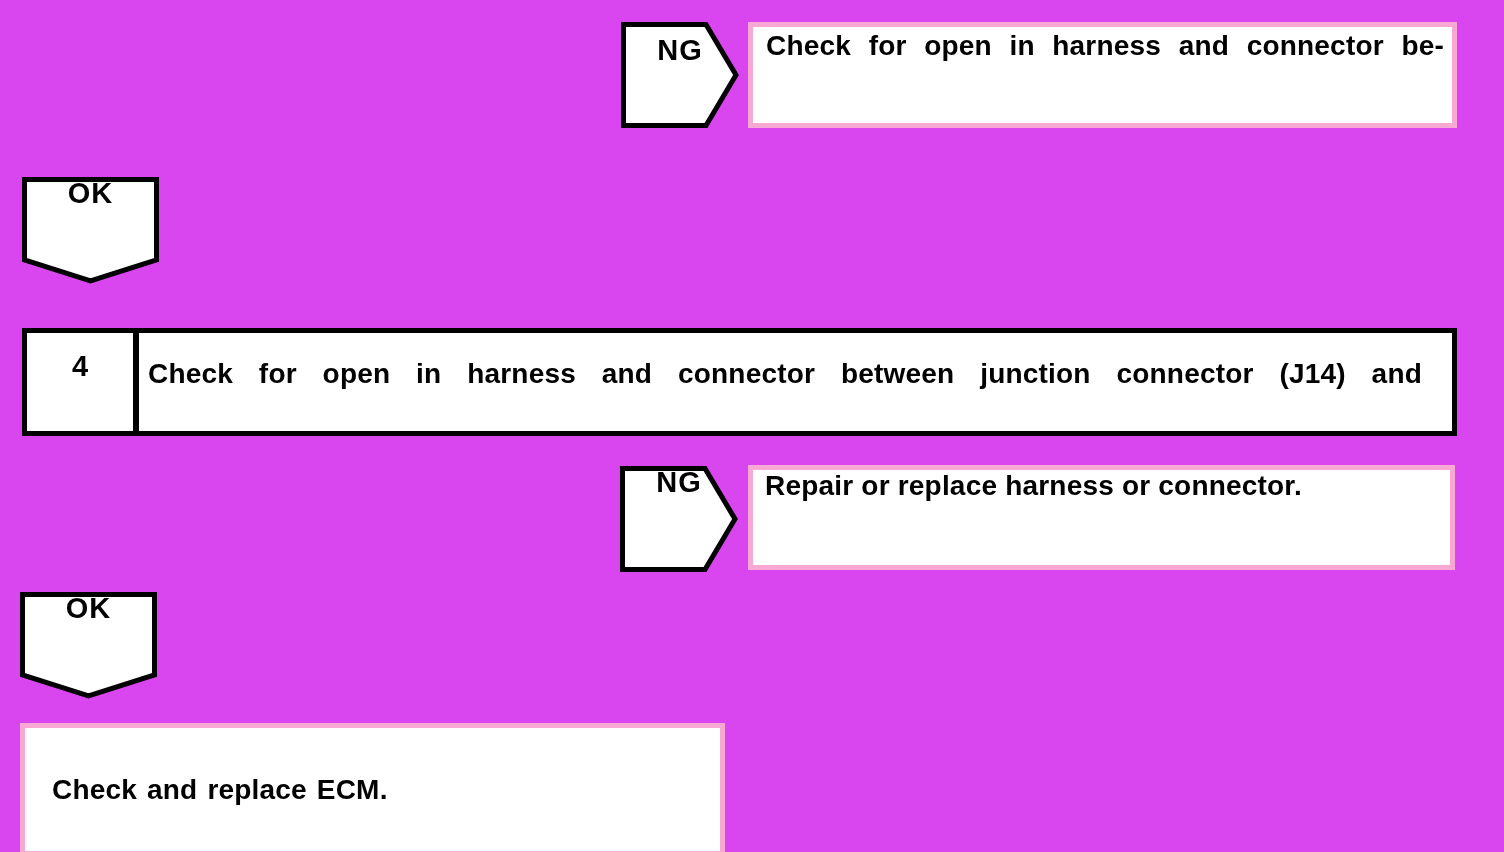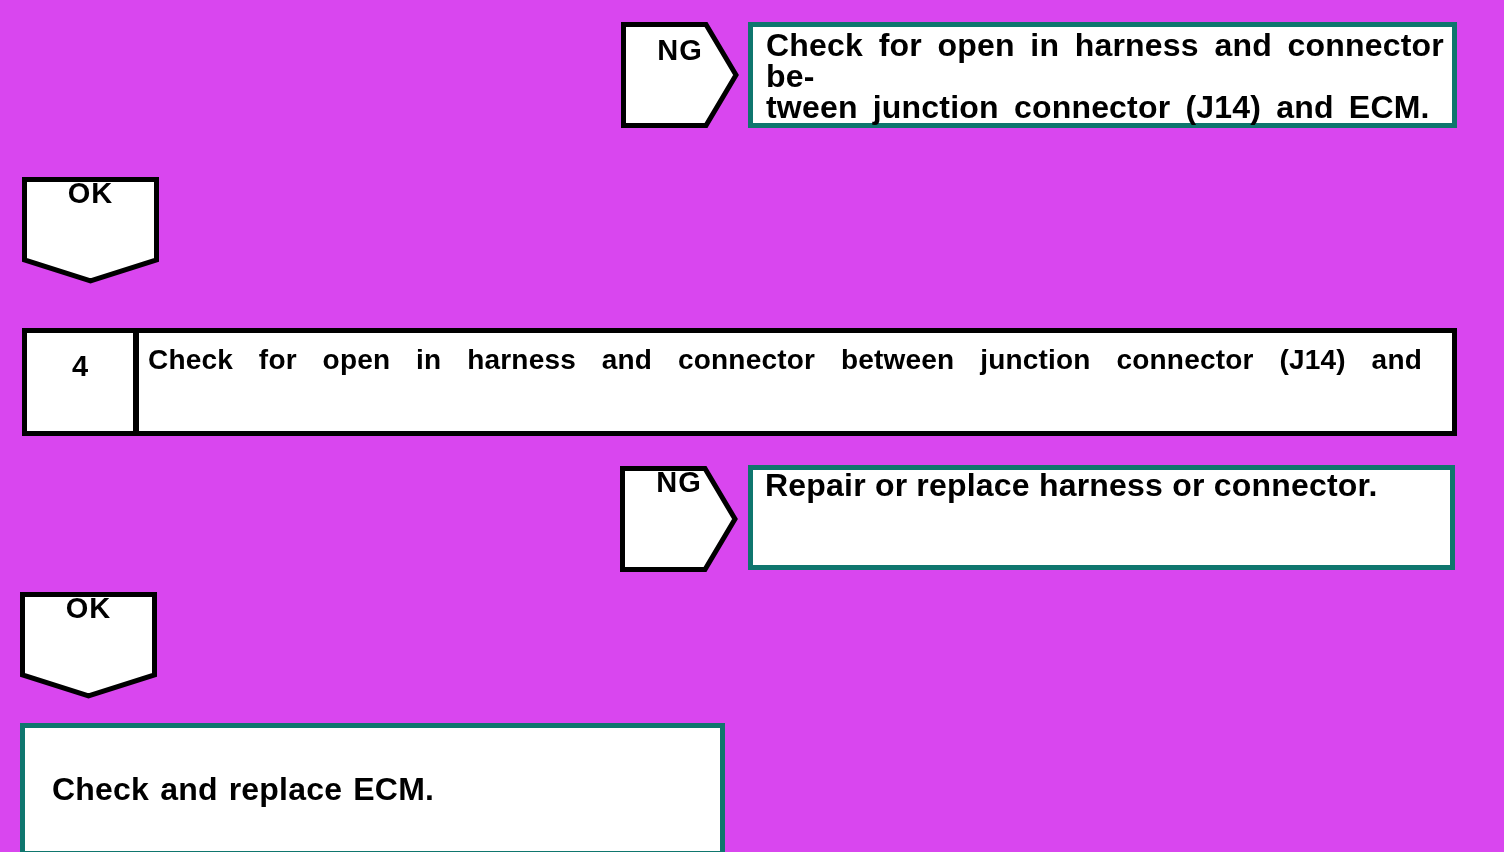--- a/index.html
+++ b/index.html
@@ -16,22 +16,22 @@
     font-family: "Liberation Sans", sans-serif;
     font-weight: 700;
     overflow: hidden;
   }
 
   
   .action-box {
     position: absolute;
     box-sizing: border-box;
     background: #ffffff;
-    border: 5px solid #0f766e;
-    font-size: 32px;
+    border: 5px solid #f9a8d4;
+    font-size: 28px;
     line-height: 31px;
     letter-spacing: 0.2px;
   }
   .box-top-action    { left: 748px; top: 22px;  width: 709px; height: 106px; padding: 3px 8px 0 13px; }
   .box-repair        { left: 748px; top: 465px; width: 707px; height: 105px; display: flex; padding-left: 12px; }
   .box-final         { left: 20px;  top: 723px; width: 705px; height: 133px; display: flex; align-items: center; padding-left: 27px; word-spacing: 2px; }
 
   .jline  { text-align: justify; text-align-last: justify; }
   .wsline { word-spacing: 6px; }
 
@@ -49,21 +49,21 @@
     flex: 0 0 auto;
     width: 106px;
     border-right: 6px solid #000000;
     display: flex;
     justify-content: center;
     padding-top: 17px;
     font-size: 29px;
   }
   .step-text {
     flex: 1 1 auto;
-    padding: 10px 30px 0 9px;
+    padding: 24px 30px 0 9px;
     font-size: 28px;
     line-height: 33px;
     letter-spacing: 0.2px;
   }
 
   
   .pent {
     position: absolute;
     display: flex;
     justify-content: center;
@@ -89,21 +89,20 @@
 
   <div class="pent pent-ng-top">
     <svg width="118" height="106" viewBox="0 0 118 106">
       <polygon points="2.5,2.5 85,2.5 115,53 85,103.5 2.5,103.5" fill="#ffffff" stroke="#000000" stroke-width="5"></polygon>
     </svg>
     <span class="pent-label">NG</span>
   </div>
 
   <div class="action-box box-top-action">
     <div class="jline wsline">Check for open in harness and connector be-</div>
-    <div class="wsline">tween junction connector (J14) and ECM.</div>
   </div>
 
   <div class="pent pent-ok-top">
     <svg width="137" height="107" viewBox="0 0 137 107">
       <polygon points="2.5,2.5 134.5,2.5 134.5,83 68.5,104 2.5,83" fill="#ffffff" stroke="#000000" stroke-width="5"></polygon>
     </svg>
     <span class="pent-label">OK</span>
   </div>
 
   <div class="step-box">

